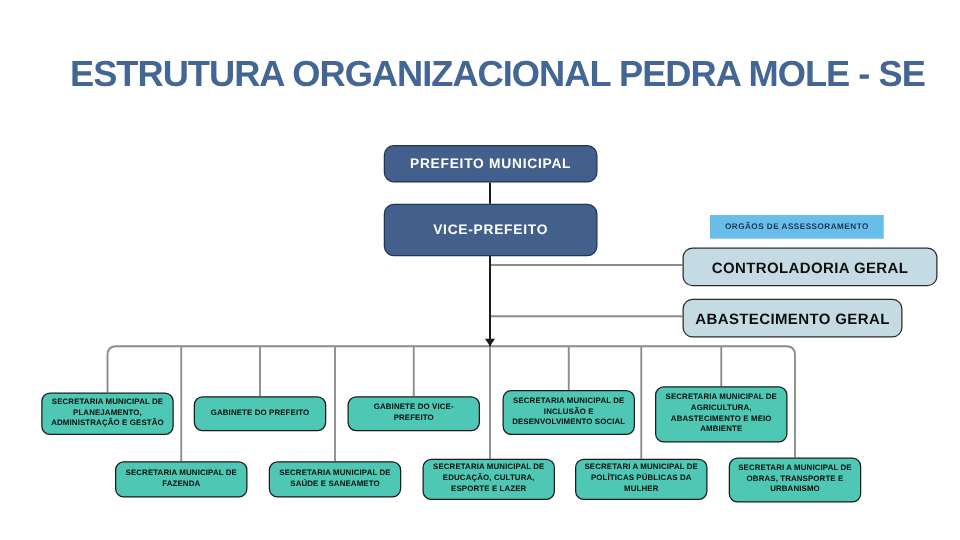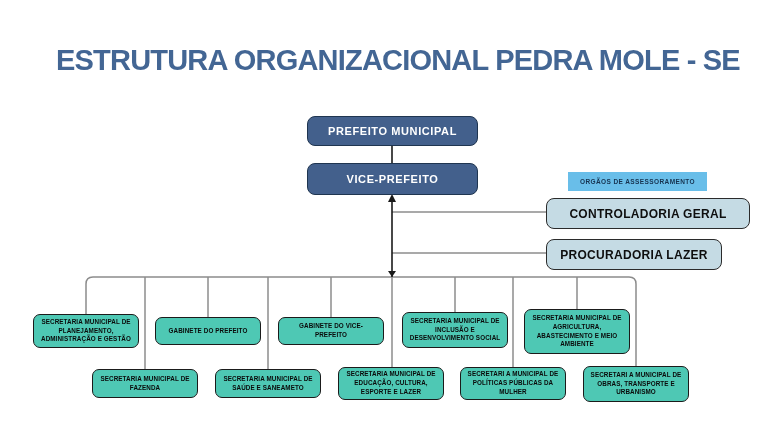--- a/index.html
+++ b/index.html
@@ -62,27 +62,27 @@
     <g stroke="#1A1A1A" stroke-width="1.6" fill="none">
       <path d="M392 146 V163"></path>
       <path d="M392 199 V277"></path>
     </g>
     <polygon points="392,194 388,202 396,202" fill="#1A1A1A"></polygon>
     <polygon points="392,277 388,271 396,271" fill="#1A1A1A"></polygon>
   </svg>
 
   <div class="node exec" style="left:307px;top:116px;width:171px;height:30px;">PREFEITO MUNICIPAL</div>
 
-  <div class="node exec" style="left:307px;top:163px;width:171px;height:32px;">VICE-PREFEITO</div>
+  <div class="node exec" style="left:307px;top:163px;width:171px;height:42px;">VICE-PREFEITO</div>
 
   <div class="node tag" style="left:568px;top:172px;width:139px;height:19px;">ORGÃOS DE ASSESSORAMENTO</div>
 
   <div class="node adv" style="left:546px;top:198px;width:204px;height:31px;">CONTROLADORIA GERAL</div>
 
-  <div class="node adv" style="left:546px;top:239px;width:176px;height:31px;">PROCURADORIA LAZER</div>
+  <div class="node adv" style="left:546px;top:239px;width:176px;height:31px;">ABASTECIMENTO GERAL</div>
 
   <div class="node sec" style="left:33px;top:314px;width:106px;height:34px;">SECRETARIA MUNICIPAL DE PLANEJAMENTO, ADMINISTRAÇÃO E GESTÃO</div>
 
   <div class="node sec" style="left:155px;top:317px;width:106px;height:28px;">GABINETE DO PREFEITO</div>
 
   <div class="node sec" style="left:278px;top:317px;width:106px;height:28px;">GABINETE DO VICE-PREFEITO</div>
 
   <div class="node sec" style="left:402px;top:312px;width:106px;height:36px;">SECRETARIA MUNICIPAL DE INCLUSÃO E DESENVOLVIMENTO SOCIAL</div>
 
   <div class="node sec" style="left:524px;top:309px;width:106px;height:45px;">SECRETARIA MUNICIPAL DE AGRICULTURA, ABASTECIMENTO E MEIO AMBIENTE</div>

